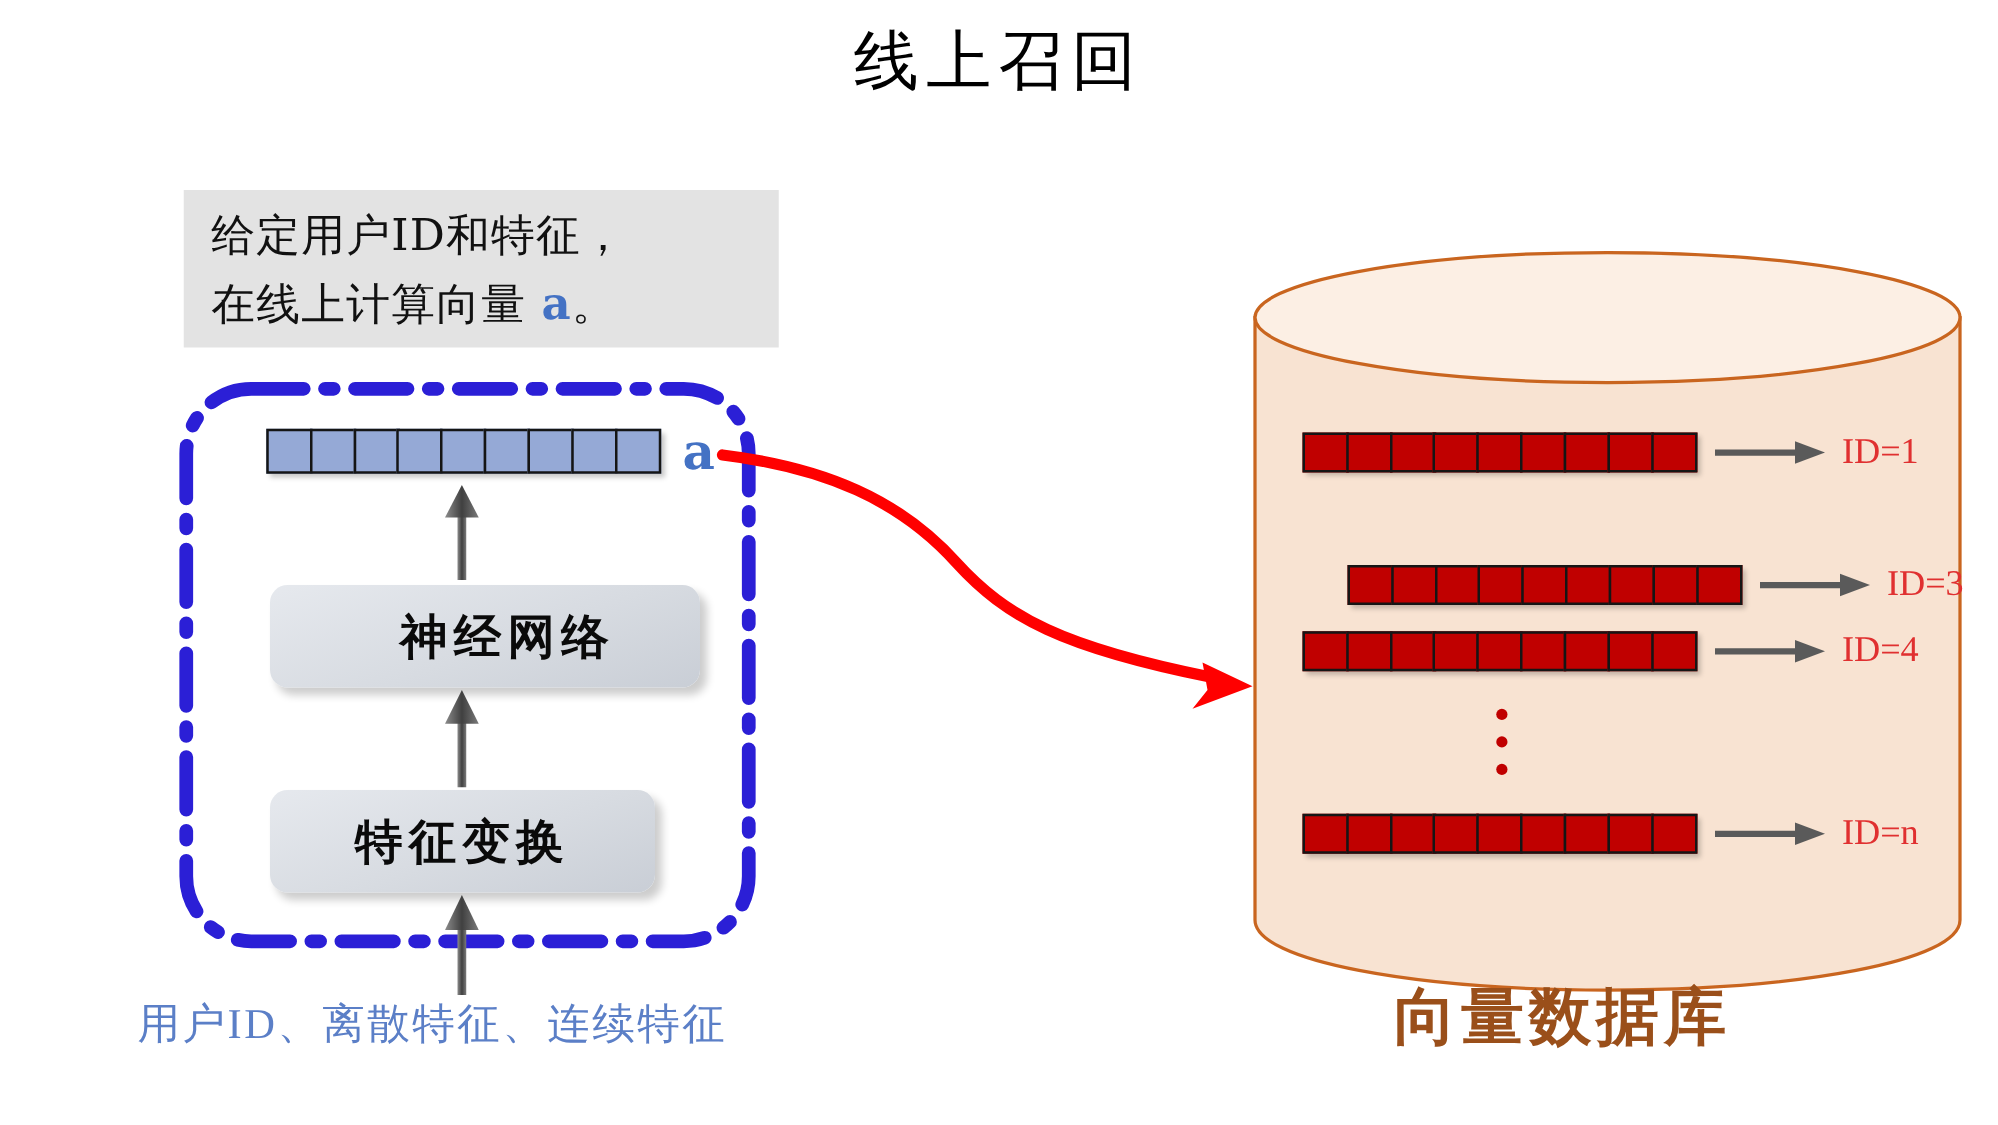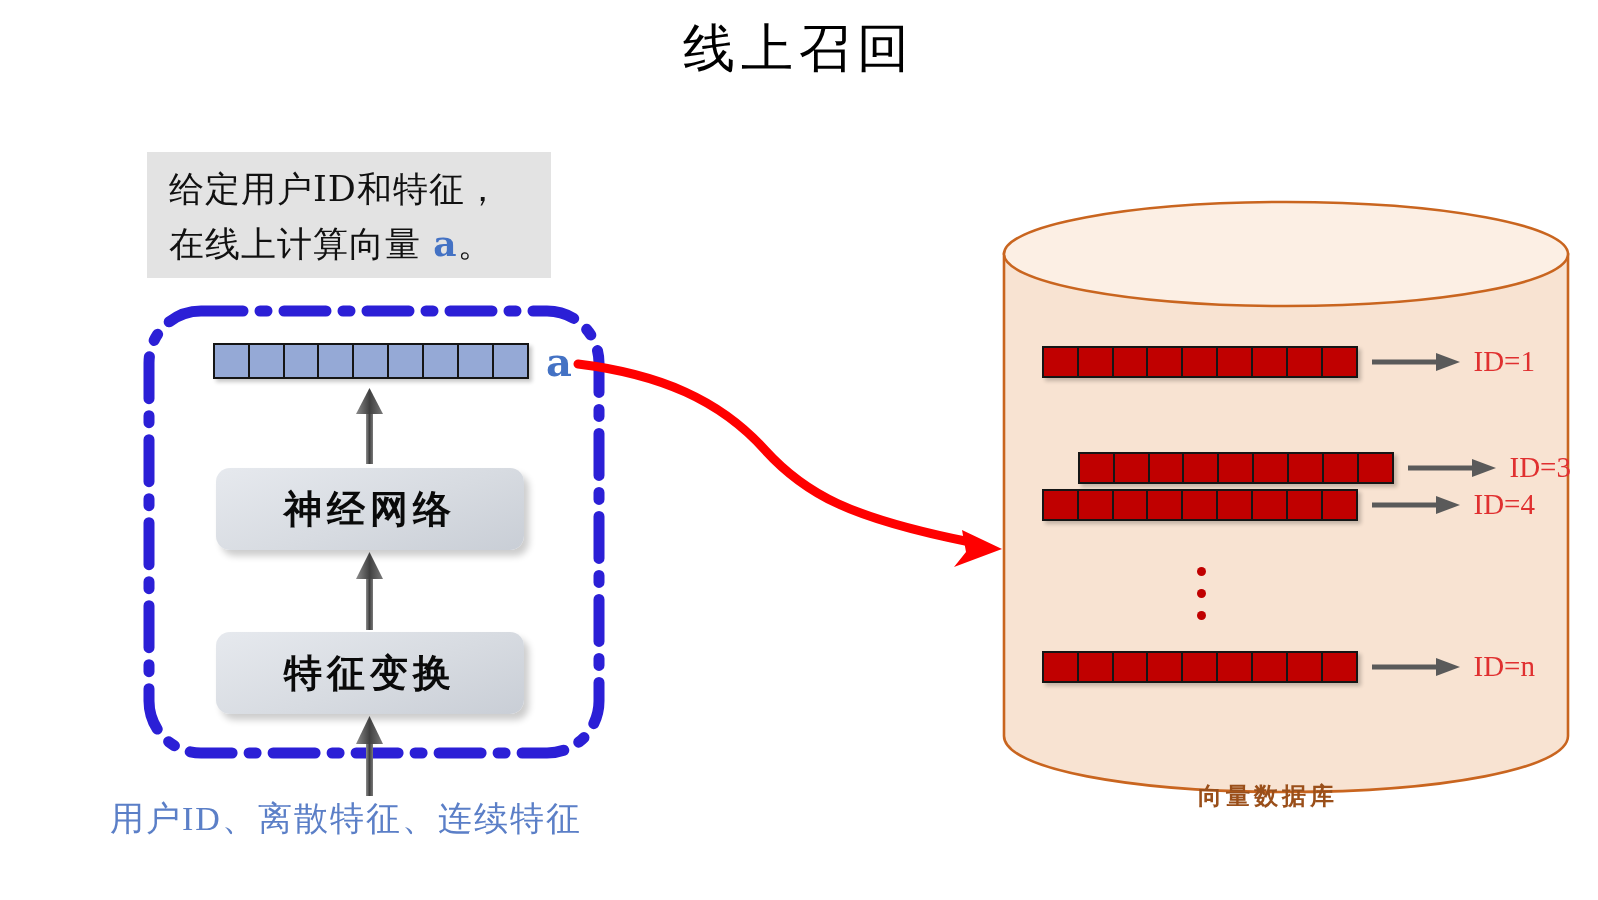--- a/index.html
+++ b/index.html
@@ -31,21 +31,21 @@
     letter-spacing: 6px;
     color: #000000;
     white-space: nowrap;
   }
 
   
   #caption-box {
     position: absolute;
     left: 147px;
     top: 152px;
-    width: 404px;
+    width: 476px;
     height: 126px;
     background: #e3e3e3;
     box-sizing: border-box;
     padding: 10px 22px 0 22px;
   }
   .caption-line {
     font-family: "DejaVu Serif", "Liberation Serif", serif;
     font-size: 35px;
     line-height: 54px;
     color: #111111;
@@ -112,21 +112,21 @@
     align-items: center;
     justify-content: center;
   }
   .proc-box span {
     font-family: "DejaVu Serif", "Liberation Serif", serif;
     font-size: 38px;
     font-weight: bold;
     letter-spacing: 5px;
     color: #0a0a0a;
   }
-  #box-nn  { left: 216px; top: 468px; }
+  #box-nn  { left: 216px; top: 468px; padding-left: 36px; }
   #box-ft  { left: 216px; top: 632px; }
 
   
   .gray-arrow { position: absolute; }
 
   
   #input-label {
     position: absolute;
     left: 110px;
     top: 796px;
@@ -185,24 +185,24 @@
   #db-ellipsis .dot {
     width: 9px;
     height: 9px;
     border-radius: 50%;
     background: #c00000;
   }
 
   
   #db-caption {
     position: absolute;
-    left: 1198px;
+    left: 1115px;
     top: 780px;
     font-family: "DejaVu Serif", "Liberation Serif", serif;
-    font-size: 24px;
+    font-size: 50px;
     font-weight: bold;
     letter-spacing: 4px;
     color: #9a4f1a;
     white-space: nowrap;
   }
 </style>
 </head>
 <body>
 
 <div id="canvas">
@@ -307,21 +307,21 @@
       <div class="cell cell-red"></div>
       <div class="cell cell-red"></div>
     </div>
     <svg class="db-arrow" width="90" height="20" viewBox="0 0 90 20">
       <line x1="0" y1="10" x2="70" y2="10" stroke="#5a5a5a" stroke-width="5"></line>
       <polygon points="88,10 64,1 64,19" fill="#5a5a5a"></polygon>
     </svg>
     <span class="db-id">ID=3</span>
   </div>
 
-  <div class="db-row" style="left:1042px; top:488px;text-align:right;">
+  <div class="db-row" style="left:1042px; top:504px;text-align:right;">
     <div class="cellrow">
       <div class="cell cell-red"></div>
       <div class="cell cell-red"></div>
       <div class="cell cell-red"></div>
       <div class="cell cell-red"></div>
       <div class="cell cell-red"></div>
       <div class="cell cell-red"></div>
       <div class="cell cell-red"></div>
       <div class="cell cell-red"></div>
       <div class="cell cell-red"></div>

